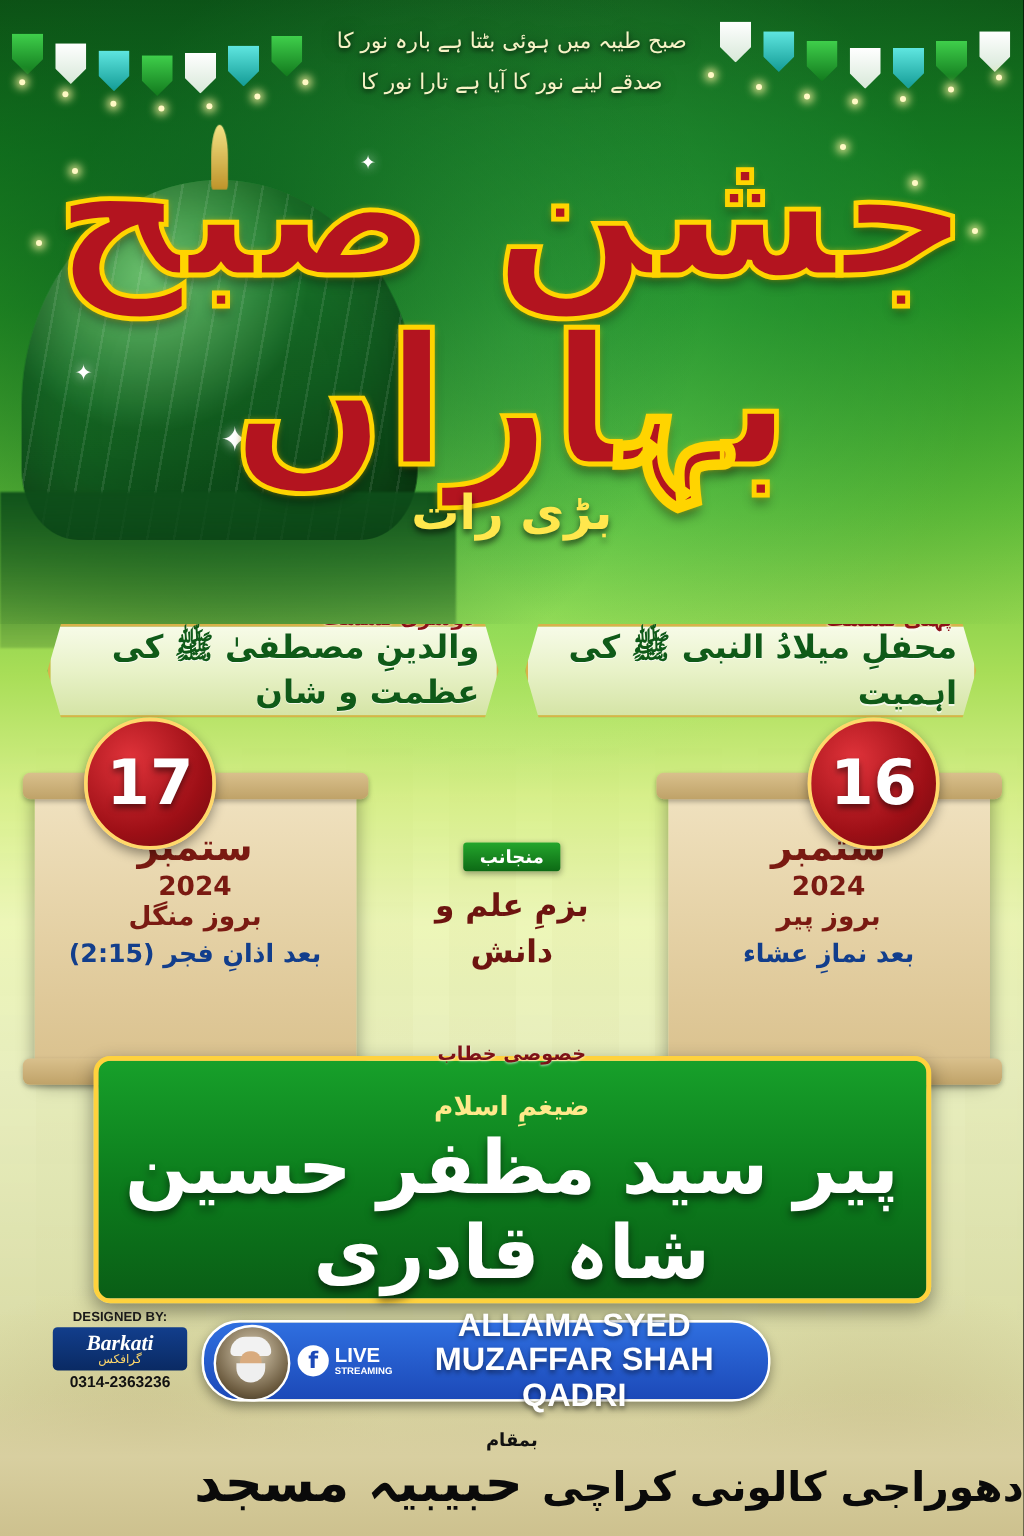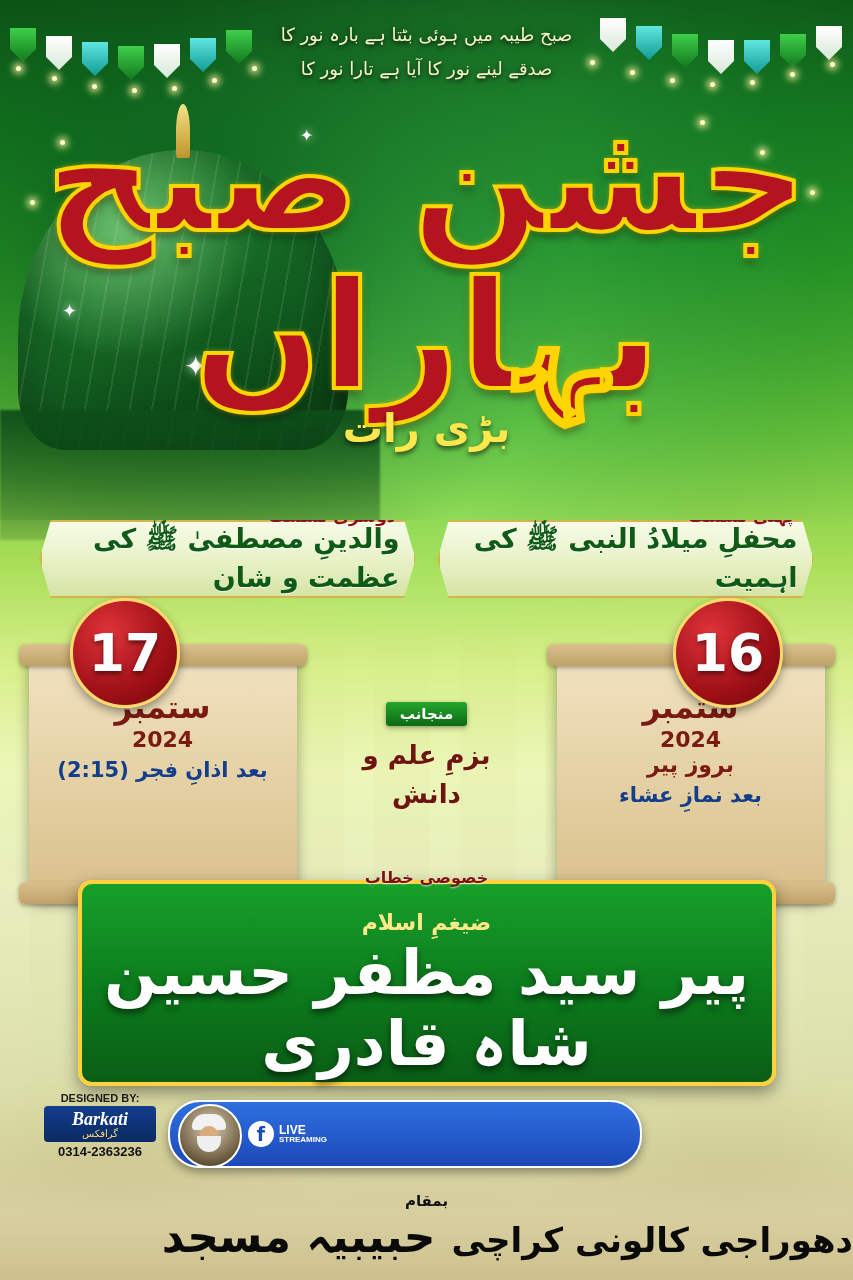--- a/index.html
+++ b/index.html
@@ -433,21 +433,21 @@
     font-family: "DejaVu Sans", sans-serif;
     font-weight: bold;
     font-size: 19px;
     display: flex;
     align-items: center;
     justify-content: center;
   }
   .live-word {
     color: #ffffff;
     font-family: "Liberation Sans", sans-serif;
-    font-size: 12px;
+    font-size: 17px;
     font-weight: bold;
     line-height: 1.05;
   }
   .live-name {
     flex: 1;
     text-align: center;
     color: #ffffff;
     font-family: "Liberation Sans", sans-serif;
     font-weight: bold;
     font-size: 27px;
@@ -621,20 +621,21 @@
 
     <div class="middle-note">
       <div class="middle-tag">منجانب</div>
       <div class="middle-text">بزمِ علم و دانش</div>
     </div>
 
     <div class="scroll left-scroll">
       <div class="daybadge">17</div>
       <div class="scroll-date">ستمبر</div>
       <div class="scroll-year">2024</div>
+      <div class="scroll-year">بروز منگل</div>
       <div class="scroll-time">بعد اذانِ فجر (2:15)</div>
     </div>
 
   </div>
 
   <div class="speaker-panel">
     <div class="speaker-head">خصوصی خطاب</div>
     <div class="speaker-role">ضیغمِ اسلام</div>
     <div class="speaker-name">پیر سید مظفر حسین شاہ قادری</div>
   </div>
@@ -645,20 +646,24 @@
       <div class="face"></div>
       <div class="beard"></div>
     </div>
     <div class="live-fb">
       <div class="fb-circle">f</div>
       <div>
         <div class="live-word">LIVE</div>
         <div class="live-word" style="font-size:8px;">STREAMING</div>
       </div>
     </div>
+    <div class="live-name">
+      <div>ALLAMA SYED</div>
+      <div>MUZAFFAR SHAH QADRI</div>
+    </div>
   </div>
 
   <div class="designer">
     <div class="designer-label">DESIGNED BY:</div>
     <div class="designer-box">
       <div class="designer-name">Barkati</div>
       <div class="designer-sub">گرافکس</div>
     </div>
     <div class="designer-phone">0314-2363236</div>
   </div>

